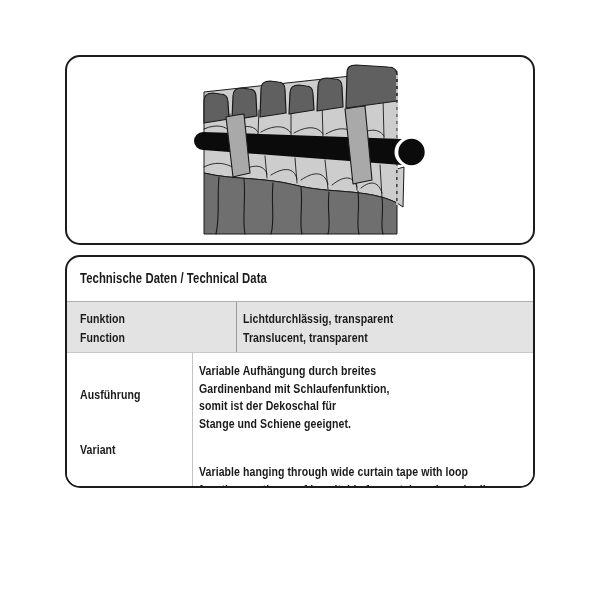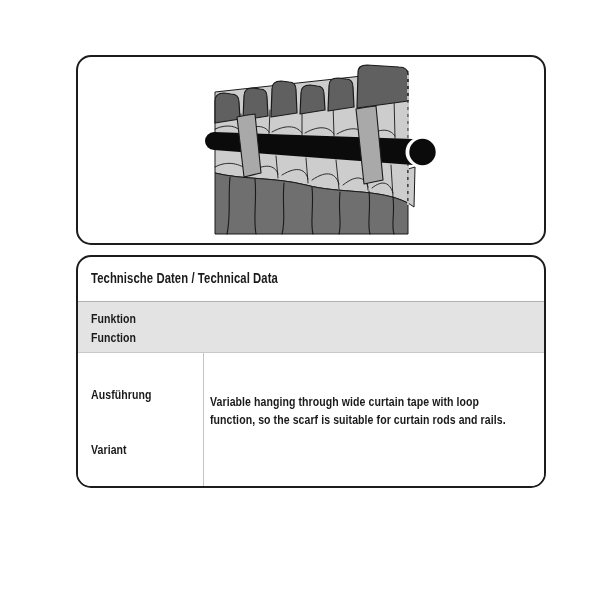--- a/index.html
+++ b/index.html
@@ -4,21 +4,21 @@
 <style>
   html,body{margin:0;padding:0;}
   body{
     width:600px;height:600px;background:#ffffff;position:relative;
     font-family:"Liberation Sans", sans-serif;
     font-weight:700;
     color:var(--text,#1a1a1a);
     -webkit-font-smoothing:antialiased;
   }
   .panel{
-    position:absolute;left:76px;width:470px;background:#fff;
+    position:absolute;left:65px;width:470px;background:#fff;
     border:2px solid var(--panel-border,#1c1c1c);
     border-radius:15px;box-sizing:border-box;
   }
   .image-panel{top:55px;height:190px;}
   .image-panel svg{display:block;width:100%;height:100%;}
   .data-panel{top:255px;height:233px;display:flex;flex-direction:column;overflow:hidden;}
 
   .thead{
     flex:0 0 44px;box-sizing:border-box;
     padding:13px 0 0 13px;font-size:14.5px;
@@ -136,26 +136,34 @@
 
   <div class="thead">
     <span class="cond">Technische Daten / Technical Data</span>
   </div>
 
   <div class="row row1">
     <div class="cell-label">
       <span class="cond lb">Funktion</span>
       <span class="cond lb">Function</span>
     </div>
+    <div class="cell-value">
+      <span class="cond lb">Lichtdurchlässig, transparent</span>
+      <span class="cond lb">Translucent, transparent</span>
+    </div>
   </div>
 
   <div class="row row2">
     <div class="cell-label">
       <span class="cond lbl-top">Ausführung</span>
       <span class="cond lbl-bottom">Variant</span>
     </div>
     <div class="cell-value">
+      <div><span class="cond">Variable Aufhängung durch breites
+Gardinenband mit Schlaufenfunktion,
+somit ist der Dekoschal für
+Stange und Schiene geeignet.</span></div>
       <div class="value-en"><span class="cond">Variable hanging through wide curtain tape with loop
 function, so the scarf is suitable for curtain rods and rails.</span></div>
     </div>
   </div>
 
 </section>
 
 </body></html>

